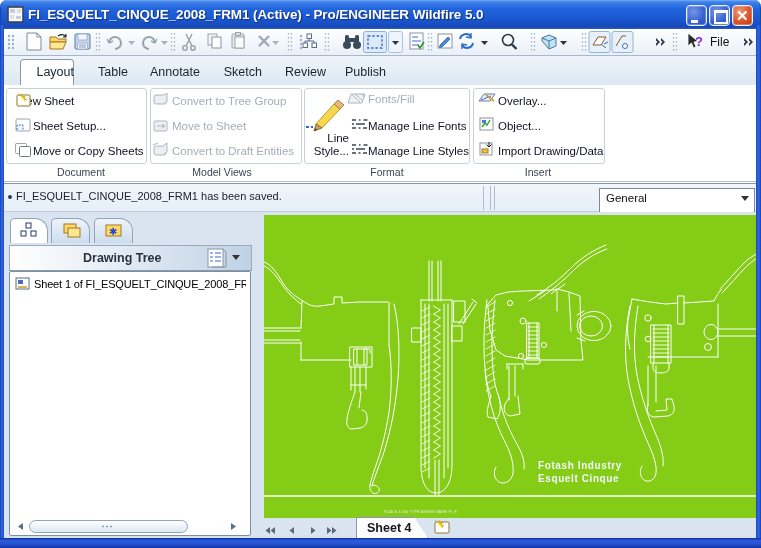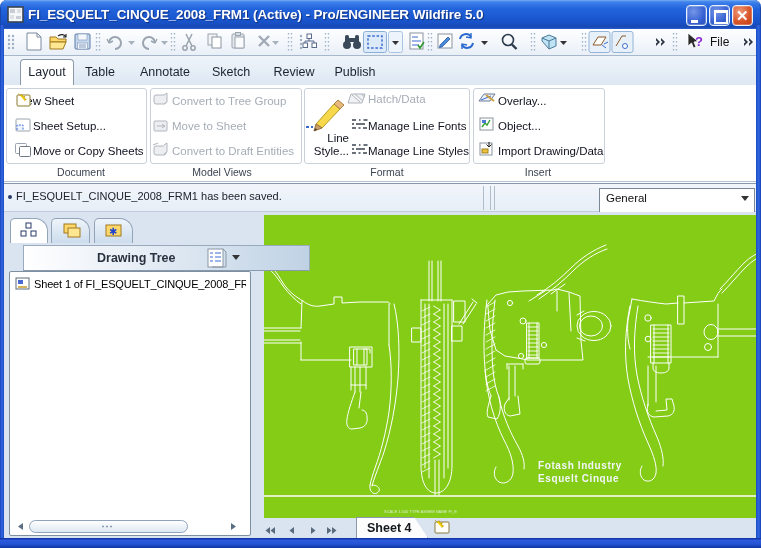--- a/index.html
+++ b/index.html
@@ -19,39 +19,39 @@
 #bmin{left:686px;background:radial-gradient(circle at 35% 30%,#7596e8,#3560d2 60%,#2a50b8)}
 #bmax{left:709px;background:radial-gradient(circle at 35% 30%,#7596e8,#3560d2 60%,#2a50b8)}
 #bclo{left:732px;background:radial-gradient(circle at 35% 30%,#ef9b7a,#d9562b 55%,#bc3a10)}
 #bmin:before{content:"";position:absolute;left:4px;top:14px;width:7px;height:3px;background:#fff}
 #bmax:before{content:"";position:absolute;left:4px;top:4px;width:10px;height:9px;border:2px solid #fff;border-top-width:3px;background:transparent}
 #bclo:before{content:"\2715";position:absolute;left:3px;top:1px;color:#fff;font-size:15px;font-weight:bold}
 
 #toolbar{left:4px;top:29px;width:753px;height:27px;background:linear-gradient(180deg,#fdfeff,#f2f6fb 60%,#e9eff7);border-bottom:1px solid #a8b8cc}
 
 #tabrow{left:4px;top:56px;width:753px;height:29px;background:linear-gradient(180deg,#eff4fa,#dde8f3)}
-.rtab{position:absolute;top:4px;height:25px;color:#1a2430;font-size:12.5px;text-align:center;padding-top:5px}
+.rtab{position:absolute;top:4px;height:25px;color:#1a2430;font-size:12.5px;text-align:right;padding-top:5px}
 #tabactive{left:16px;top:3px;width:54px;height:27px;background:#fff;border:1px solid #8a99a8;border-bottom:none;border-radius:4px 4px 0 0}
 
 #ribbon{left:4px;top:85px;width:753px;height:97px;background:#fff;border-bottom:1px solid #b4c0ce}
 .gbox{position:absolute;top:3px;height:76px;border:1px solid #c9d1da;border-radius:3px;background:#fff}
 .glabel{position:absolute;top:81px;font-size:10.5px;color:#3c4450;width:140px;text-align:center}
 .ritem{position:absolute;font-size:11.5px;color:#10121f;white-space:nowrap}
 .gray{color:#a6adb6}
 
 #msgbar{left:4px;top:183px;width:753px;height:29px;background:linear-gradient(180deg,#f2f6fb,#e6eef7);border-top:1px solid #8898ac;border-bottom:1px solid #c0ccdc}
 #msgtext{left:16px;top:190px;font-size:11px;color:#20242c}
 #combo{left:599px;top:188px;width:156px;height:28px;background:#fff;border:1px solid #7a8794;font-size:11.5px;color:#111;padding:3px 6px}
 #comboarr{left:741px;top:196px;width:0;height:0;border:4px solid transparent;border-top:5px solid #333;}
 
 #work{left:4px;top:212px;width:753px;height:326px;background:#d9e4f0}
 
 .ptab{position:absolute;border:1px solid #93a4b8;border-bottom:none;border-radius:5px 13px 0 0;background:linear-gradient(180deg,#eef4fa,#ccdced)}
 #ptab1{background:#fff}
-#treehdr{left:19px;top:33px;width:287px;height:26px;background:linear-gradient(90deg,#ffffff,#e7eef6 40%,#bfd2e4);border:1px solid #9aaabc;border-bottom:1px solid #8a9aae}
+#treehdr{left:5px;top:33px;width:243px;height:26px;background:linear-gradient(90deg,#ffffff,#e7eef6 40%,#bfd2e4);border:1px solid #9aaabc;border-bottom:1px solid #8a9aae}
 #treehdr span{position:absolute;left:73px;top:5px;font-weight:bold;font-size:12.5px;color:#2a3240}
 #treebox{left:5px;top:59px;width:242px;height:265px;background:#fff;border:1px solid #7e8f9f;border-radius:2px}
 #thumb{left:25px;top:308px;width:159px;height:13px;border:1px solid #8fa4bc;border-radius:8px;background:linear-gradient(180deg,#fff,#dde8f2)}
 
 #draw{left:260px;top:3px;width:567px;height:303px;background:#84cc16}
 
 #botbar{left:0px;top:306px;width:753px;height:20px;background:#d9e4f0}
 #sheettab{left:352px;top:305px;width:72px;height:21px;background:#fdfdfd;border:1px solid #8a9aac;border-bottom:none;
 clip-path:polygon(0 0,58px 0,72px 21px,0 21px)}
 #sheettab span{position:absolute;left:10px;top:3px;font-weight:bold;font-size:12.5px;color:#15181d}
@@ -222,21 +222,21 @@
     <div class="glabel" style="left:148px">Model Views</div>
     <div class="glabel" style="left:464px">Insert</div>
     <div class="glabel" style="left:313px">Format</div>
     <div class="ritem" style="left:14px;top:10px">New Sheet</div>
     <div class="ritem" style="left:29px;top:35px">Sheet Setup...</div>
     <div class="ritem" style="left:29px;top:60px">Move or Copy Sheets</div>
     <div class="ritem gray" style="left:168px;top:10px">Convert to Tree Group</div>
     <div class="ritem gray" style="left:168px;top:35px">Move to Sheet</div>
     <div class="ritem gray" style="left:168px;top:60px">Convert to Draft Entities</div>
     <div class="ritem" style="left:299px;top:47px;width:46px;text-align:right;line-height:13px">Line<br>Style...</div>
-    <div class="ritem gray" style="left:364px;top:8px">Hatch/Data</div>
+    <div class="ritem gray" style="left:364px;top:8px">Fonts/Fill</div>
     <div class="ritem" style="left:364px;top:35px">Manage Line Fonts</div>
     <div class="ritem" style="left:364px;top:60px">Manage Line Styles</div>
     <div class="ritem" style="left:494px;top:10px">Overlay...</div>
     <div class="ritem" style="left:494px;top:35px">Object...</div>
     <div class="ritem" style="left:494px;top:60px">Import Drawing/Data</div>
     <svg class="abs" style="left:0;top:0" width="753" height="97" viewBox="0 0 753 97">
 
       <g id="icNew" transform="translate(10,7)">
         <rect x="3" y="3" width="13" height="11" rx="1" fill="#fffef8" stroke="#8a7a30"></rect>
         <path d="M4.5,1.5 l1.5,2 2-1 .5,2.3 2.3-.4 -.7,2.2 2.2.7 -1.8,1.4" fill="#ffd700" stroke="#b89000" stroke-width=".7"></path>

